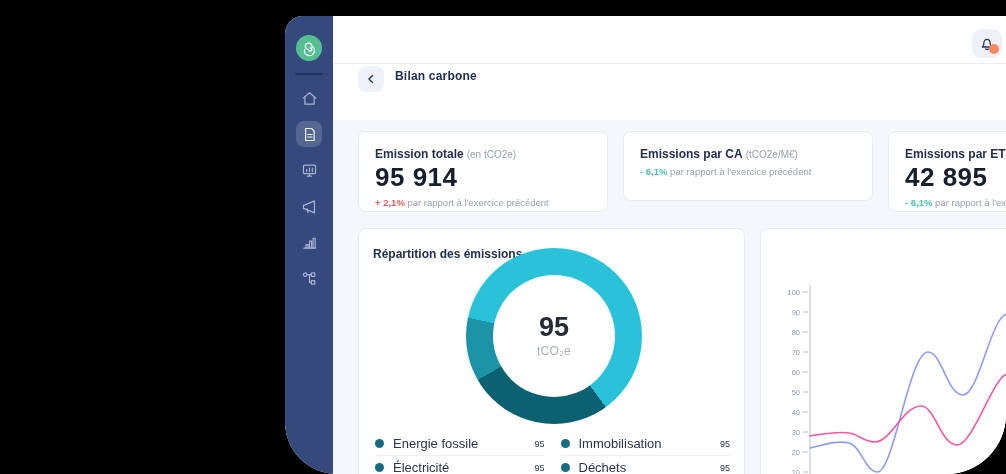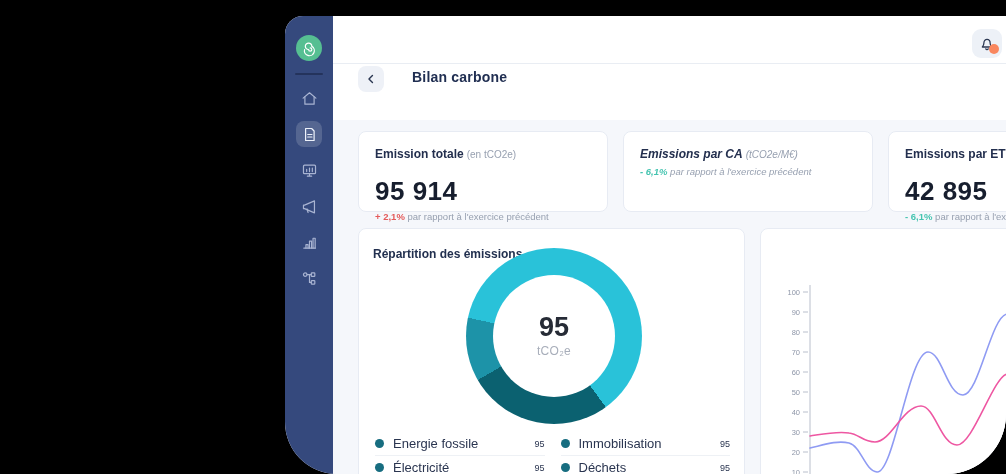--- a/index.html
+++ b/index.html
@@ -19,36 +19,36 @@
   .nav-item svg{display:block;}
 
   
   .header-divider{position:absolute;left:48px;right:0;top:47px;height:1px;background:#e9edf3;}
   .bell-btn{position:absolute;right:4px;top:13px;width:30px;height:29px;background:#edf1f7;border-radius:9px;
             display:flex;align-items:center;justify-content:center;cursor:pointer;color:#2b3752;}
   .bell-wrap{position:relative;width:18px;height:18px;}
   .bell-dot{position:absolute;right:-3px;bottom:-1px;width:10px;height:10px;border-radius:50%;background:#f9875f;}
   .back-btn{position:absolute;left:73px;top:50px;width:26px;height:26px;border-radius:8px;background:#eef1f7;
             display:flex;align-items:center;justify-content:center;cursor:pointer;color:#2b3752;}
-  .page-title{position:absolute;left:127px;top:53px;font-size:14px;font-weight:700;color:#212f52;letter-spacing:.2px;}
+  .page-title{position:absolute;left:110px;top:53px;font-size:12px;font-weight:700;color:#212f52;letter-spacing:.2px;}
 
   
   .tabs{position:absolute;left:71px;top:84px;display:flex;gap:24px;}
   .tab{font-size:12.5px;font-weight:500;color:#707a8c;padding:0 2px 6px 2px;cursor:pointer;border-bottom:2px solid transparent;}
   .tab.active{color:#1d2b4f;font-weight:700;border-bottom-color:#39bf99;}
 
   
   .content{position:absolute;left:48px;right:0;top:104px;bottom:0;background:#f5f7fb;}
   .card{position:absolute;background:#fff;border:1px solid #e7ebf3;border-radius:8px;box-sizing:border-box;}
 
   
   .kpi{padding:12px 16px;}
   .kpi-title{font-size:12px;font-weight:700;color:#232f4e;}
   .kpi-unit{font-size:10px;font-weight:400;color:#97a0b0;margin-left:3px;}
-  .kpi-value{font-size:26px;font-weight:700;color:#171e2e;letter-spacing:.5px;margin-top:14px;}
+  .kpi-value{font-size:26px;font-weight:700;color:#171e2e;letter-spacing:.5px;margin-top:0;}
   .kpi-delta{font-size:9.5px;color:#97a0b0;margin-top:4px;white-space:nowrap;}
   .delta-up{color:#e45a5a;font-weight:700;}
   .delta-down{color:#45c4b0;font-weight:700;}
 
   .panel-title{font-size:12px;font-weight:700;color:#22304f;}
 
   
   .donut-card{left:73px;top:212px;width:387px;height:262px;}
   .donut-card .panel-title{position:absolute;left:14px;top:18px;}
   .donut{position:absolute;left:107px;top:19px;width:176px;height:176px;border-radius:50%;
@@ -99,21 +99,21 @@
       <div>
         <span class="kpi-title">Emission totale</span><span class="kpi-unit">(en tCO2e)</span>
       </div>
       <div class="kpi-value">95 914</div>
       <div class="kpi-delta">
         <span class="delta-up">+ 2,1%</span>
         <span>par rapport à l'exercice précédent</span>
       </div>
     </div>
 
-    <div class="card kpi" style="left:338px;top:115px;width:250px;height:81px;font-style:italic;">
+    <div class="card kpi" style="left:338px;top:115px;width:250px;height:70px;">
       <div>
         <span class="kpi-title">Emissions par CA</span><span class="kpi-unit">(tCO2e/M€)</span>
       </div>
       <div class="kpi-delta">
         <span class="delta-down">- 6,1%</span>
         <span>par rapport à l'exercice précédent</span>
       </div>
     </div>
 
     <div class="card kpi" style="left:603px;top:115px;width:250px;height:81px;">

